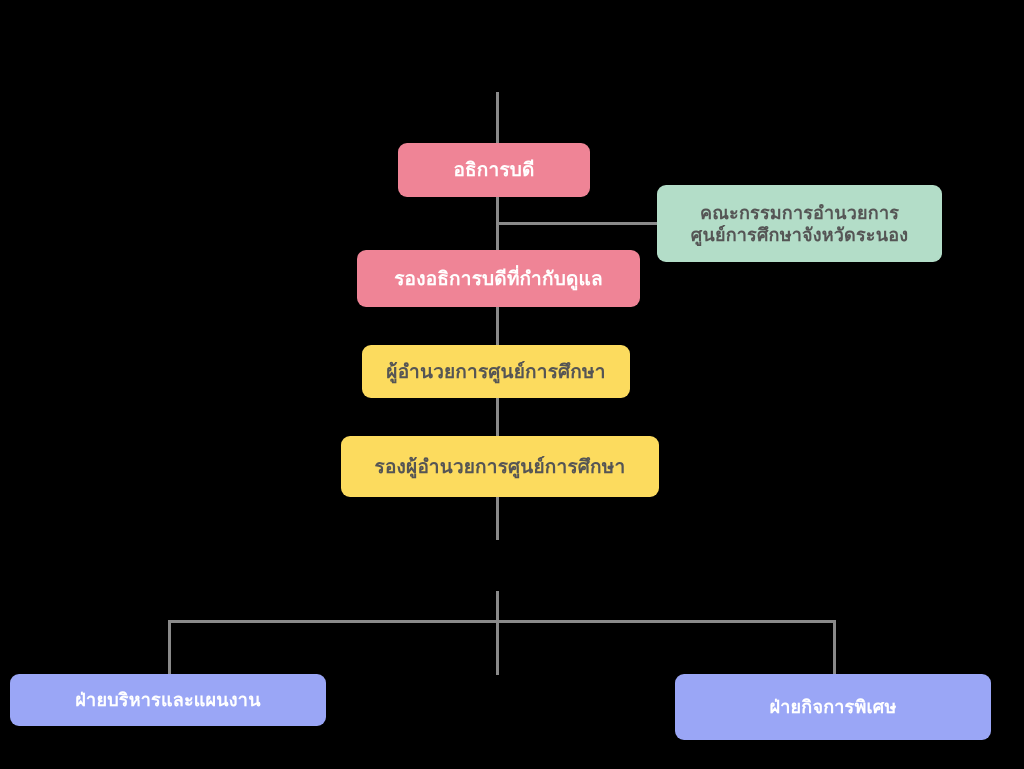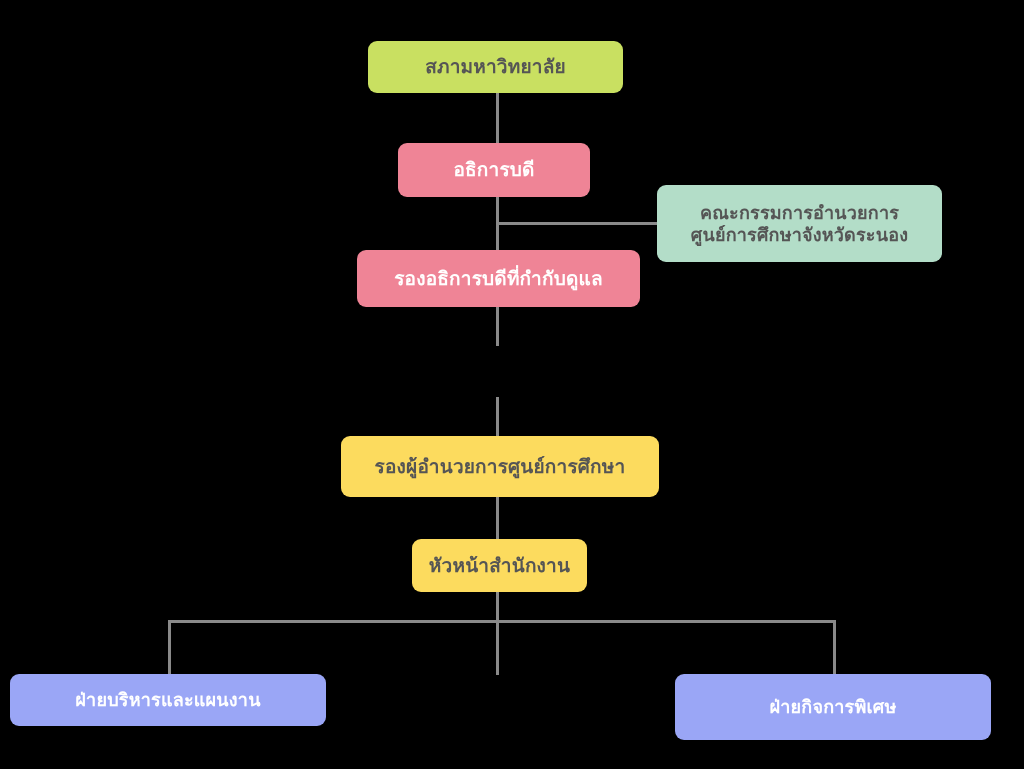--- a/index.html
+++ b/index.html
@@ -77,32 +77,31 @@
   <div class="conn" id="conn-trunk-2"></div>
   <div class="conn" id="conn-committee"></div>
   <div class="conn" id="conn-trunk-3"></div>
   <div class="conn" id="conn-trunk-4"></div>
   <div class="conn" id="conn-trunk-5"></div>
   <div class="conn" id="conn-trunk-6"></div>
   <div class="conn" id="conn-hbar"></div>
   <div class="conn" id="conn-drop-l"></div>
   <div class="conn" id="conn-drop-r"></div>
 
-  <div class="node node-council" id="node-council">สภามหาวิทยาลัย</div>
 
   <div class="node node-rector" id="node-rector">อธิการบดี</div>
 
   <div class="node node-committee" id="node-committee">คณะกรรมการอำนวยการ
 ศูนย์การศึกษาจังหวัดระนอง</div>
 
   <div class="node node-vice" id="node-vice">รองอธิการบดีที่กำกับดูแล</div>
 
+  <div class="node node-director" id="node-director">ผู้อำนวยการศูนย์การศึกษา</div>
 
   <div class="node node-deputy" id="node-deputy">รองผู้อำนวยการศูนย์การศึกษา</div>
 
-  <div class="node node-chief" id="node-chief">หัวหน้าสำนักงาน</div>
 
   <div class="node node-division" id="node-div-admin">ฝ่ายบริหารและแผนงาน</div>
 
 
   <div class="node node-division" id="node-div-spec">ฝ่ายกิจการพิเศษ</div>
 
 </div>
 
 </body></html>

